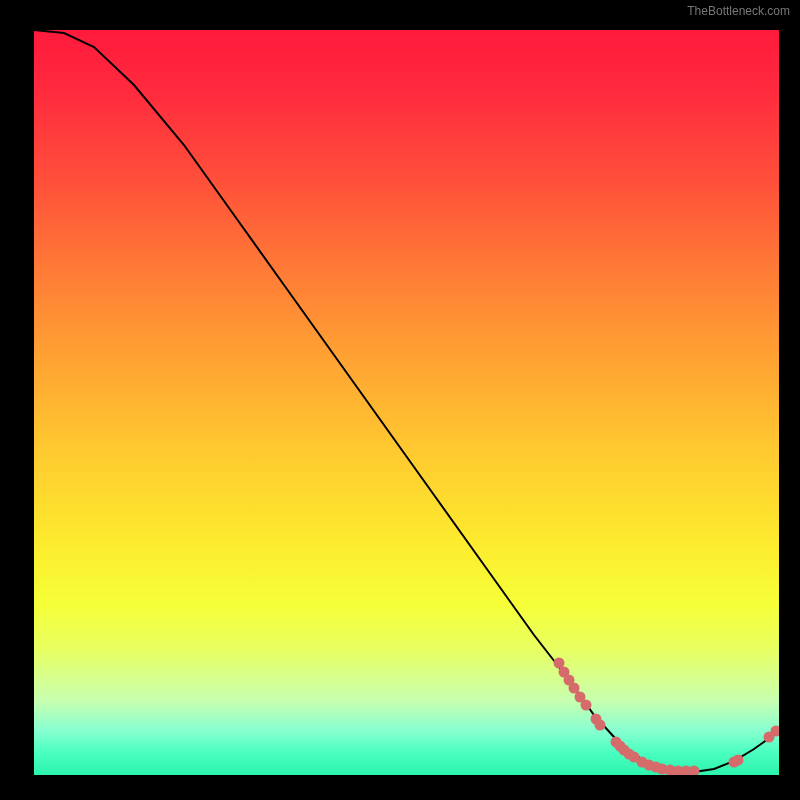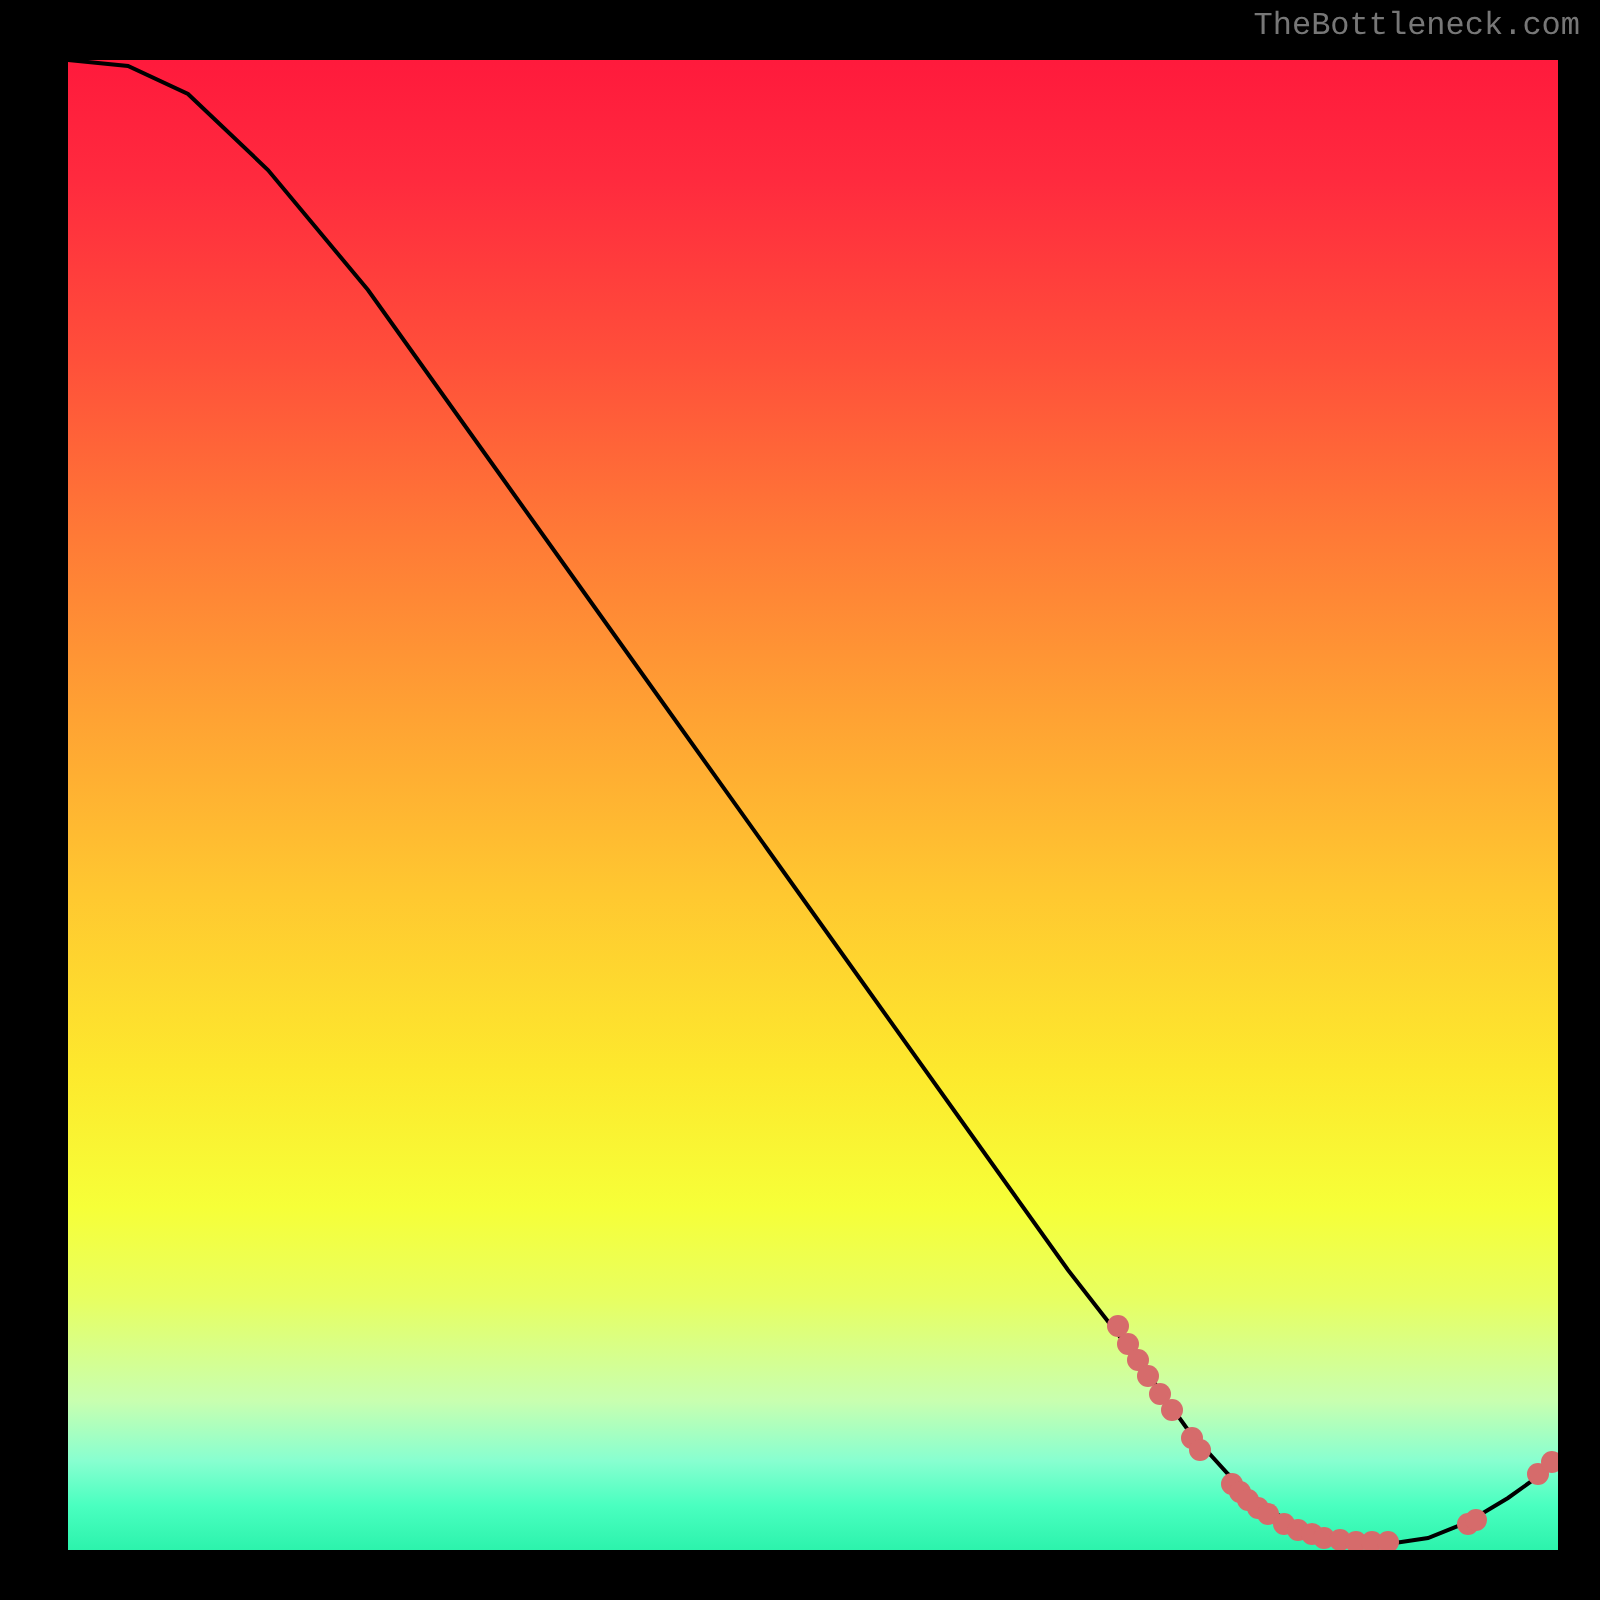--- a/index.html
+++ b/index.html
@@ -16,23 +16,22 @@
     top: 0;
     left: 0;
     width: 800px;
     height: 800px;
   }
   .watermark {
     position: absolute;
     top: 4px;
     right: 10px;
     color: #777;
-    font-size: 16px;
+    font-size: 12px;
     font-weight: 500;
-    font-family: Liberation Mono, monospace;
   }
   .plot-area {
     position: absolute;
     left: 34px;
     top: 30px;
     width: 745px;
     height: 745px;
     background: linear-gradient(to bottom,
       #ff1a3c 0%,
       #ff2a3e 8%,

